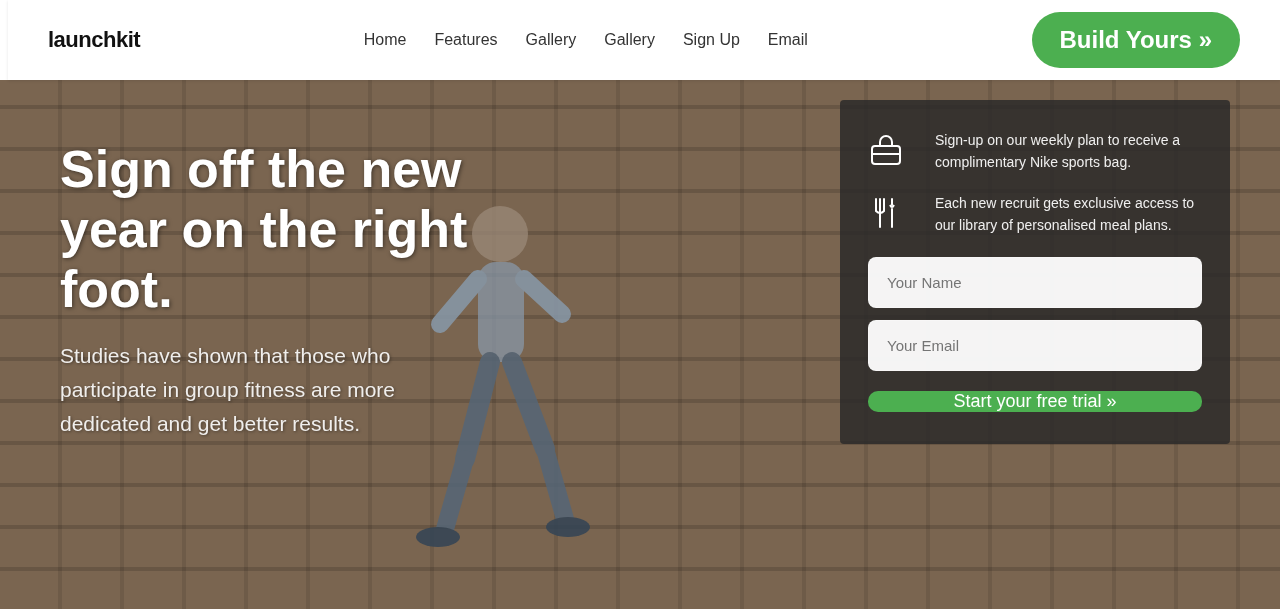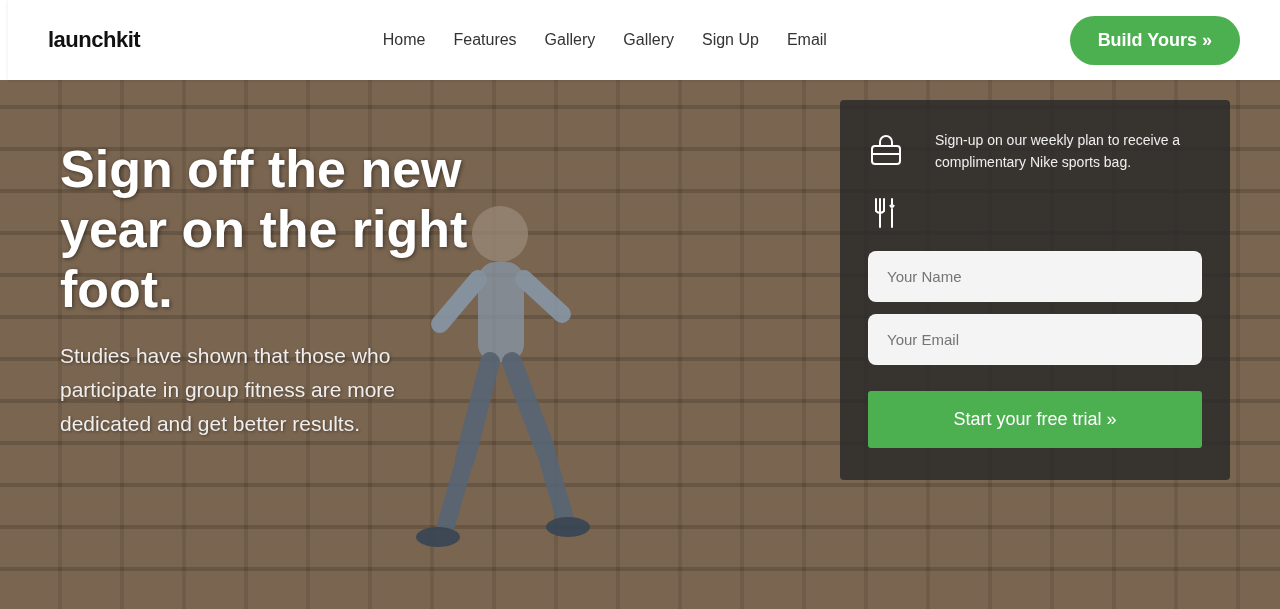--- a/index.html
+++ b/index.html
@@ -34,21 +34,21 @@
       color: #333;
       cursor: pointer;
       text-decoration: none;
     }
     .cta-button {
       background: #4CAF50;
       color: white;
       border: none;
       border-radius: 30px;
       padding: 14px 28px;
-      font-size: 18px;
+      font-size: 24px;
       font-weight: 600;
       cursor: pointer;
     }
 
     
     .hero {
       position: absolute;
       top: 80px; left: 0; right: 0; bottom: 0;
       overflow: hidden;
     }
@@ -142,29 +142,28 @@
       font-size: 15px;
       border: 1px solid rgba(255,255,255,0.3);
       border-radius: 8px;
       background: rgba(255,255,255,0.95);
       color: #999;
       margin-bottom: 12px;
       outline: none;
     }
     .submit-button {
       width: 100%;
-      padding: 18px;
       background: #4CAF50;
       color: white;
       border: none;
-      border-radius: 3px;
+      border-radius: 10px;
       font-size: 18px;
       font-weight: 500;
       cursor: pointer;
-      margin-top: 14px;
+      margin-top: 8px;
     }
 
     
     .runner-figure {
       position: absolute;
       bottom: 0;
       left: 390px;
       width: 220px;
       height: 430px;
       opacity: 0.85;
@@ -230,20 +229,21 @@
     <div class="feature-row">
       <svg class="feature-icon" viewBox="0 0 36 36" fill="none" xmlns="http://www.w3.org/2000/svg">
         <line x1="12" y1="4" x2="12" y2="32" stroke="white" stroke-width="2" stroke-linecap="round"></line>
         <line x1="8" y1="4" x2="8" y2="16" stroke="white" stroke-width="2" stroke-linecap="round"></line>
         <line x1="16" y1="4" x2="16" y2="16" stroke="white" stroke-width="2" stroke-linecap="round"></line>
         <path d="M8 16 Q12 20 16 16" stroke="white" stroke-width="2" fill="none"></path>
         <line x1="24" y1="4" x2="24" y2="10" stroke="white" stroke-width="2" stroke-linecap="round"></line>
         <path d="M22 10 Q24 14 26 10" stroke="white" stroke-width="2" fill="none"></path>
         <line x1="24" y1="14" x2="24" y2="32" stroke="white" stroke-width="2" stroke-linecap="round"></line>
       </svg>
+      <p class="feature-text">Each new recruit gets exclusive access to our library of personalised meal plans.</p>
     </div>
 
     
     <input class="form-input" type="text" placeholder="Your Name" style="">
     <input class="form-input" type="email" placeholder="Your Email" style="">
     <button class="submit-button">Start your free trial »</button>
   </div>
 </section>
 
 </body></html>

